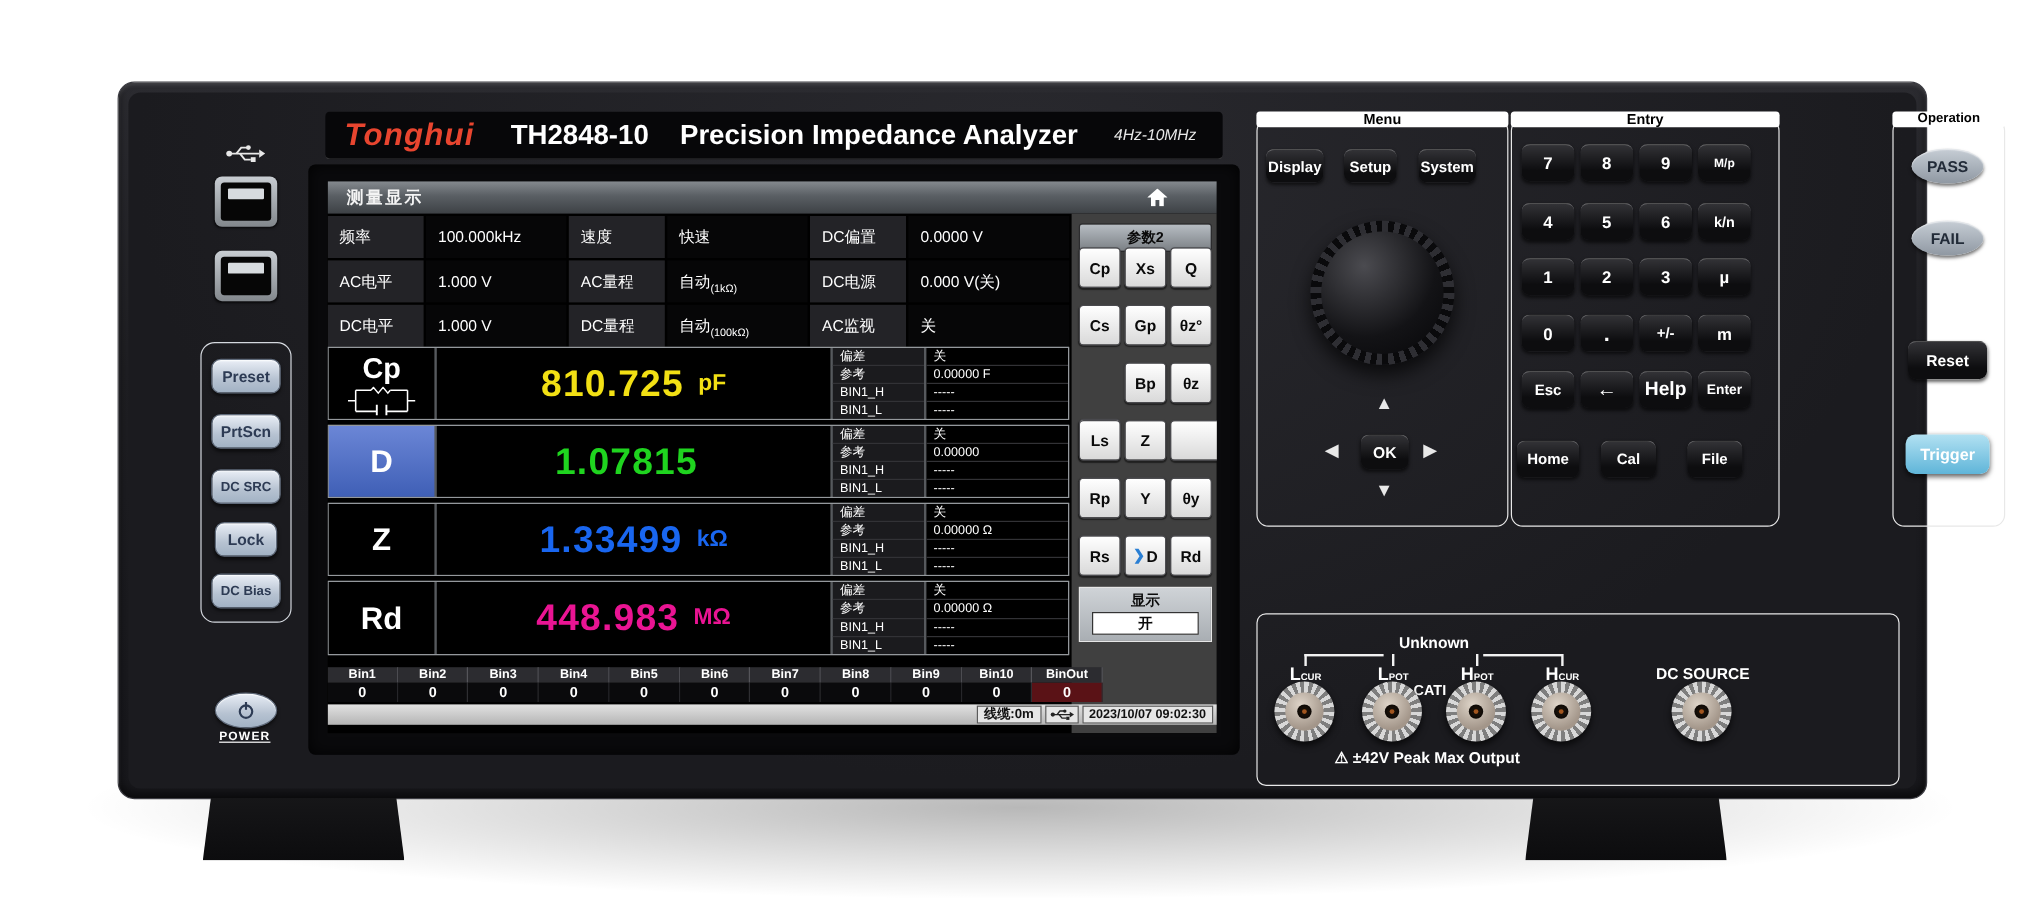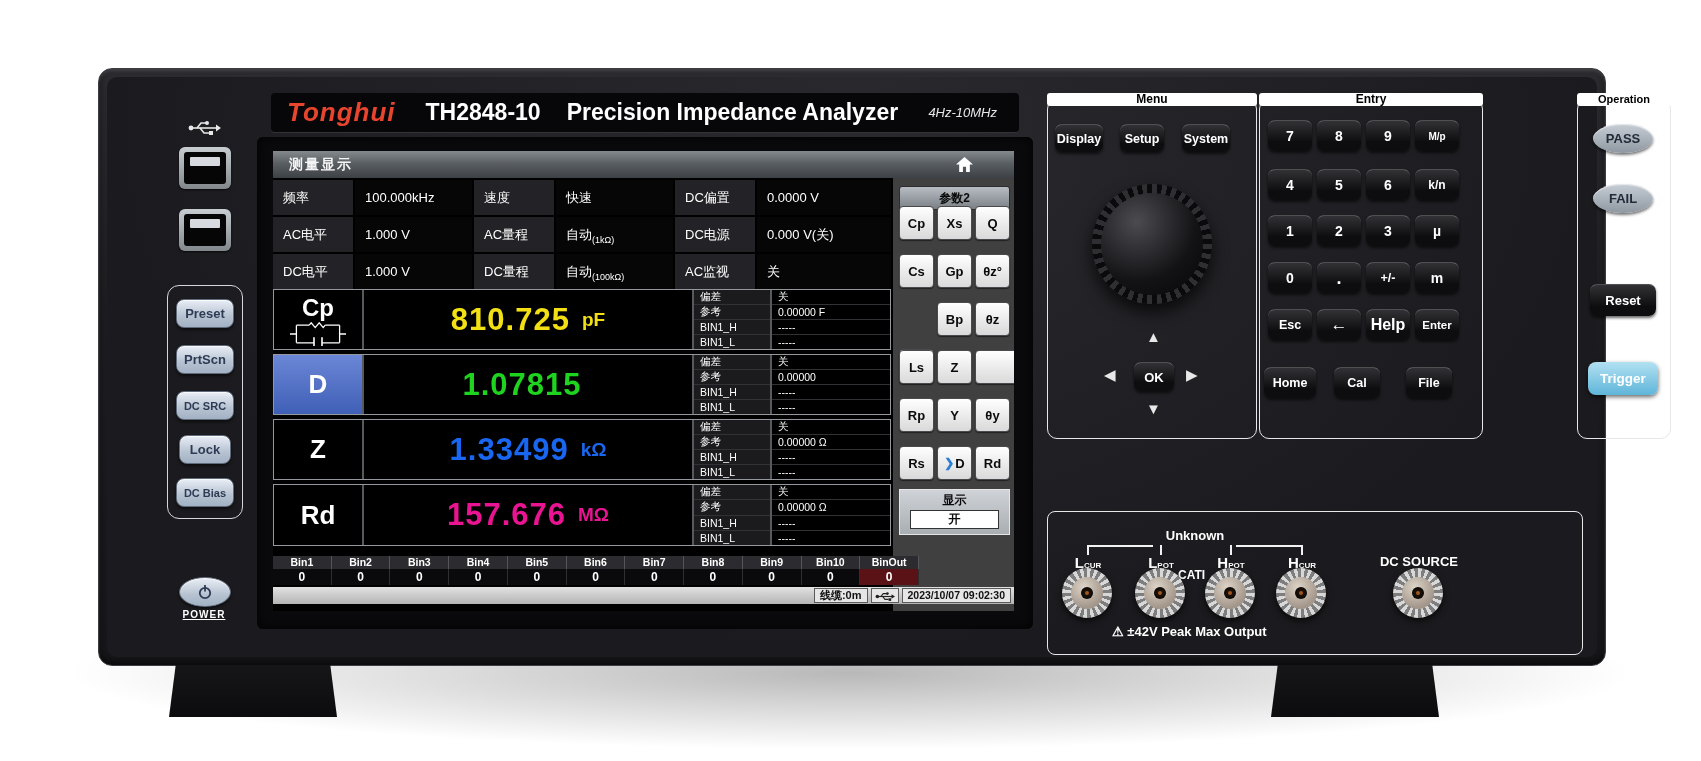--- a/index.html
+++ b/index.html
@@ -238,21 +238,21 @@
         <div class="devline">-----</div>
         <div class="devline">-----</div>
       </div>
     </div>
 
     <div class="abs mrow" style="top:333px;height:62px;">
       <div class="mlabel">
         <span>Rd</span>
       </div>
       <div class="mvalue">
-        <span class="num" style="color: rgb(234, 20, 147);">157.676</span>
+        <span class="num" style="color: rgb(234, 20, 147);">448.983</span>
         <span class="unit" style="color: rgb(234, 20, 147);">MΩ</span>
       </div>
       <div class="devcol">
         <div class="devline">偏差</div>
         <div class="devline">参考</div>
         <div class="devline">BIN1_H</div>
         <div class="devline">BIN1_L</div>
       </div>
       <div class="devvals">
         <div class="devline">关</div>

